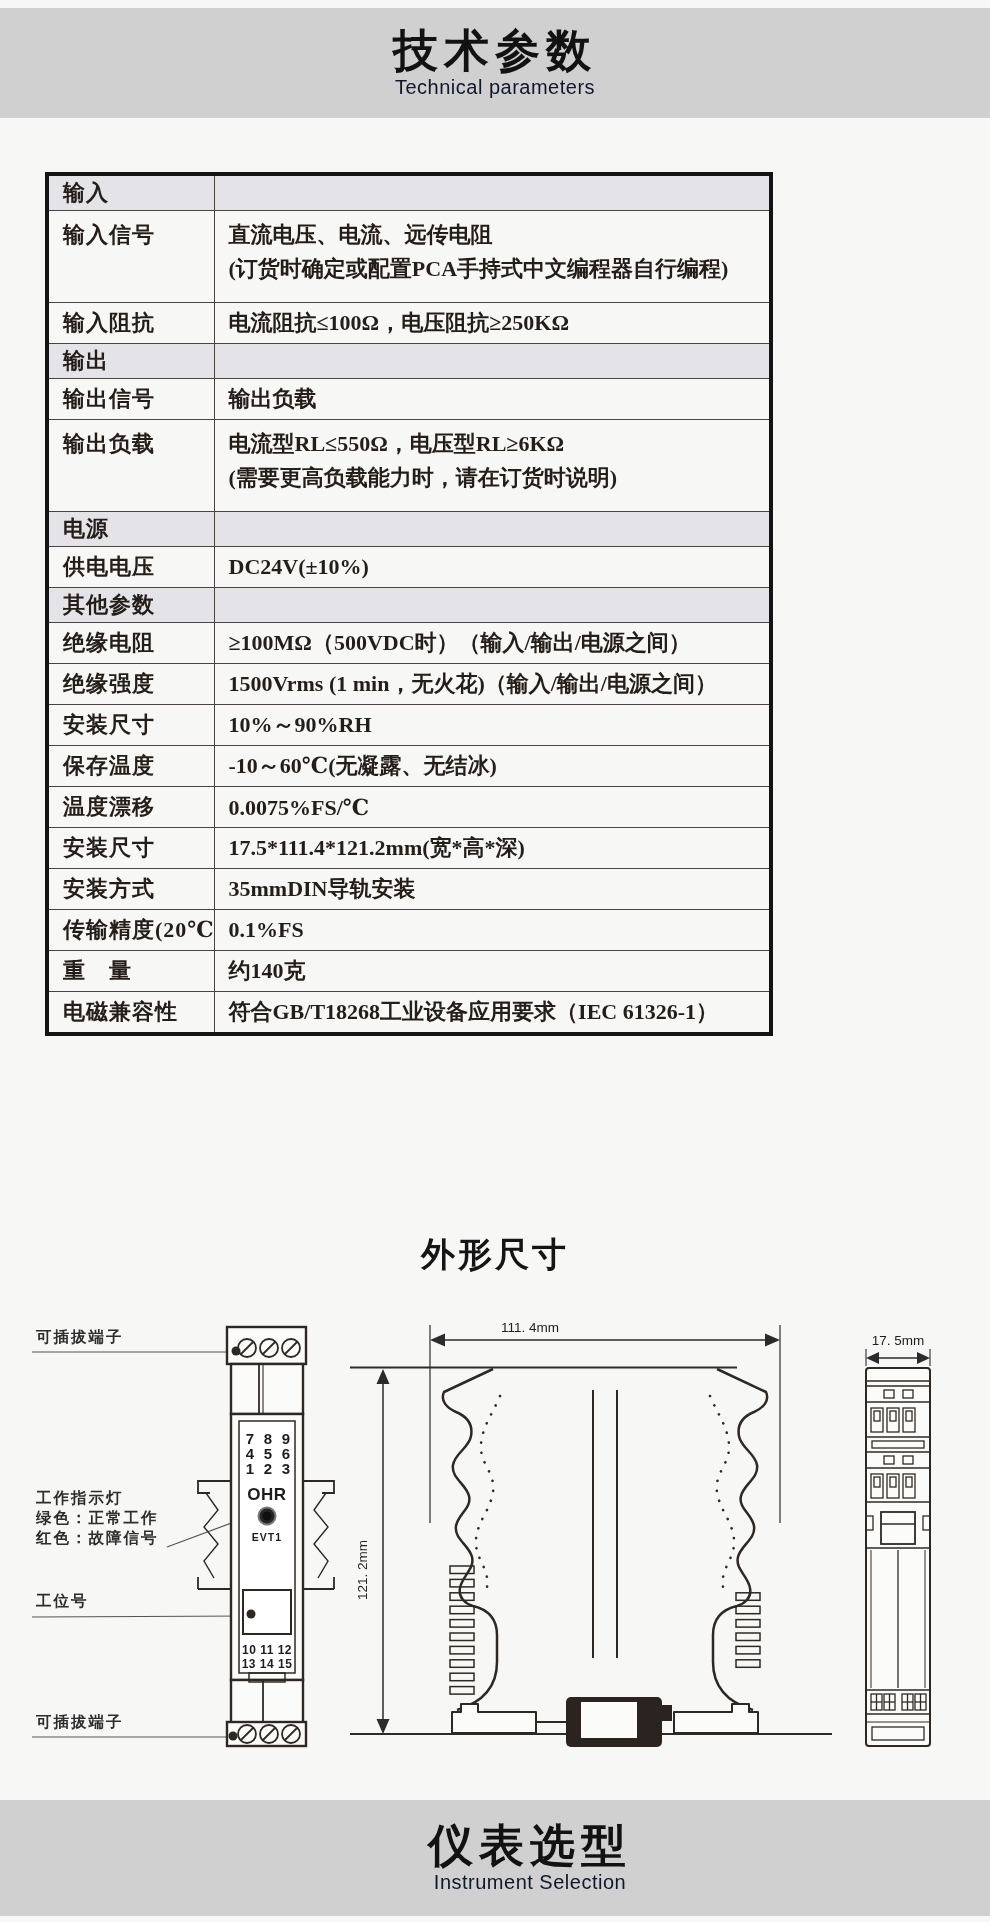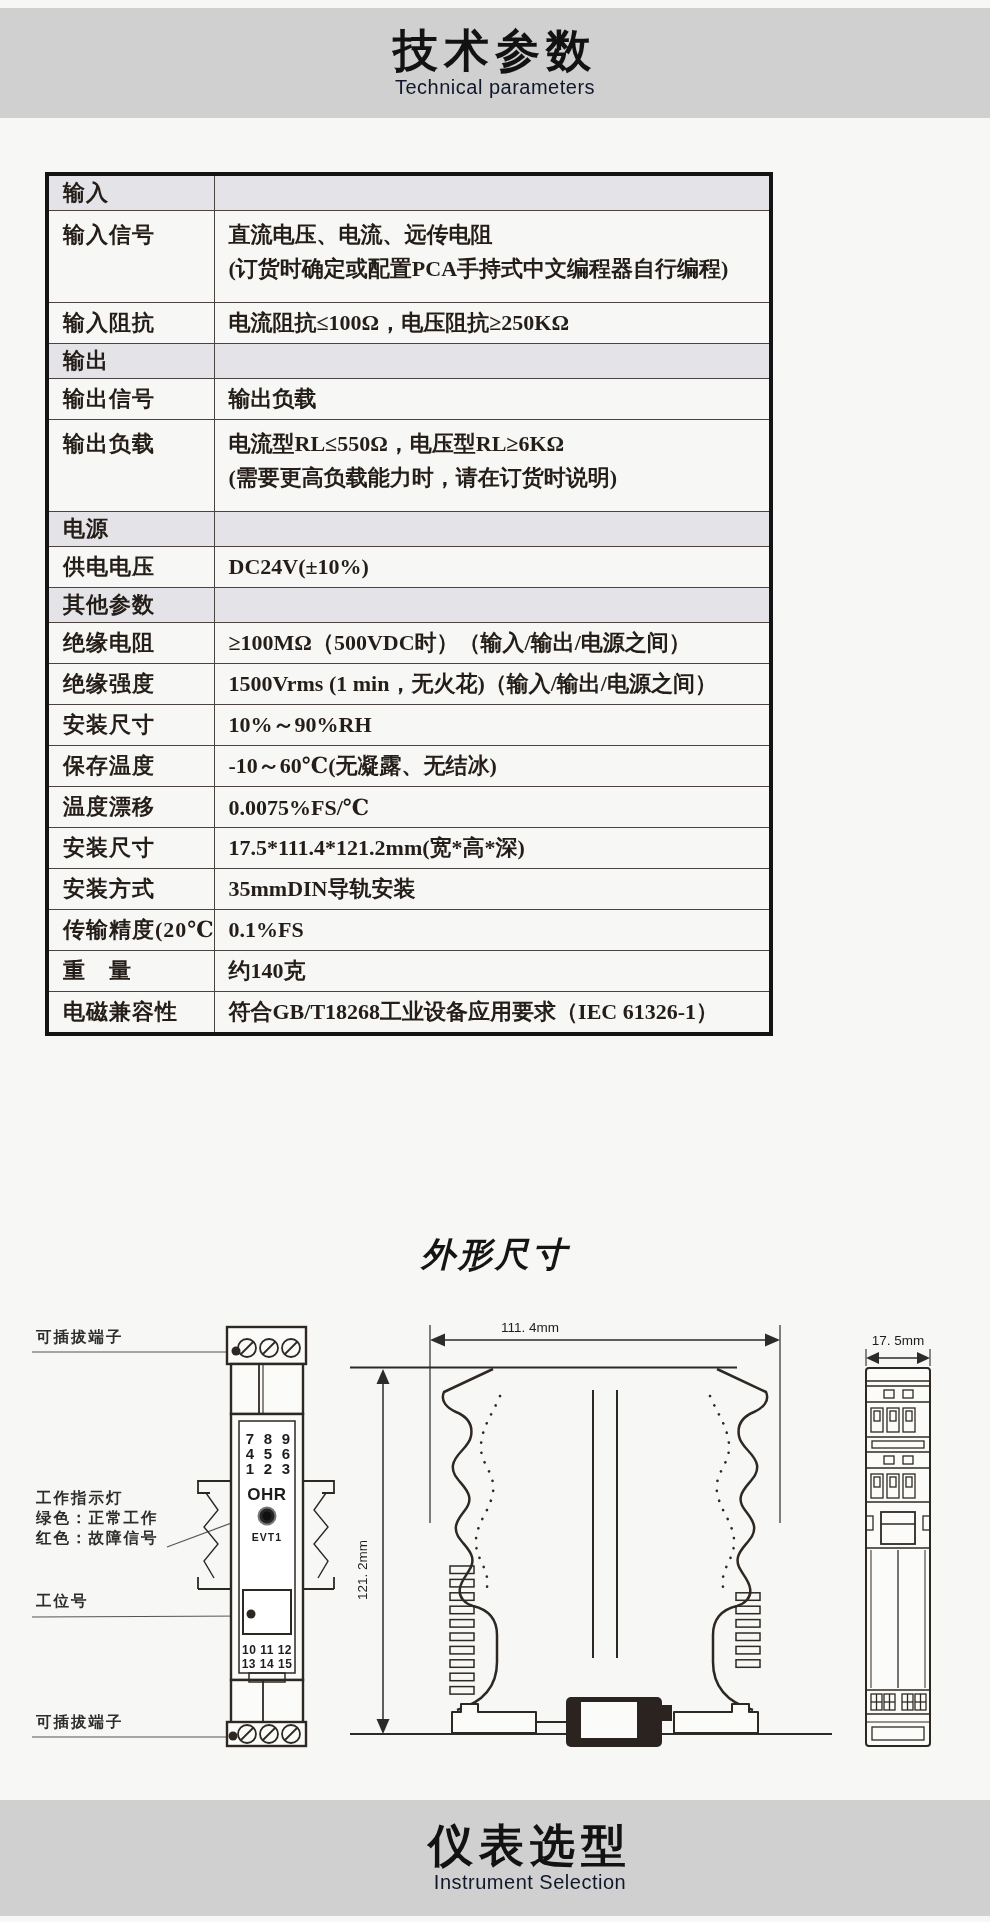--- a/index.html
+++ b/index.html
@@ -36,21 +36,21 @@
     border-top:1.6px solid #4a433f;overflow:hidden;white-space:nowrap;
   }
   #spec tr:first-child td{border-top:0;}
   #spec td.lbl{border-right:1.6px solid #4a433f;letter-spacing:1px;}
   #spec tr.sec td{background:#e3e3e8;height:34px;}
   #spec tr.single td{height:40px;}
   #spec tr.dbl td{height:84px;vertical-align:top;padding-top:7px;line-height:1.55;}
   
   #outline-title{
     position:absolute;top:1232px;left:0;width:990px;text-align:center;
-    font-size:34px;font-weight:600;color:#151515;letter-spacing:3px;font-style:italic;
+    font-size:34px;font-weight:600;color:#151515;letter-spacing:3px;
   }
   
   #diagram{position:absolute;left:0;top:1320px;}
   #diagram text{font-family:"Liberation Sans","DejaVu Sans",sans-serif;}
   .callout{font-size:15.5px;font-weight:bold;fill:#2d2d2d;letter-spacing:2px;}
   .dimtxt{font-size:13.5px;fill:#1e1e1e;}
   .numtxt{font-size:15px;font-weight:bold;fill:#1d1d1d;}
   .smallnum{font-size:12px;font-weight:bold;fill:#1d1d1d;letter-spacing:.5px;}
 </style>
 </head>

